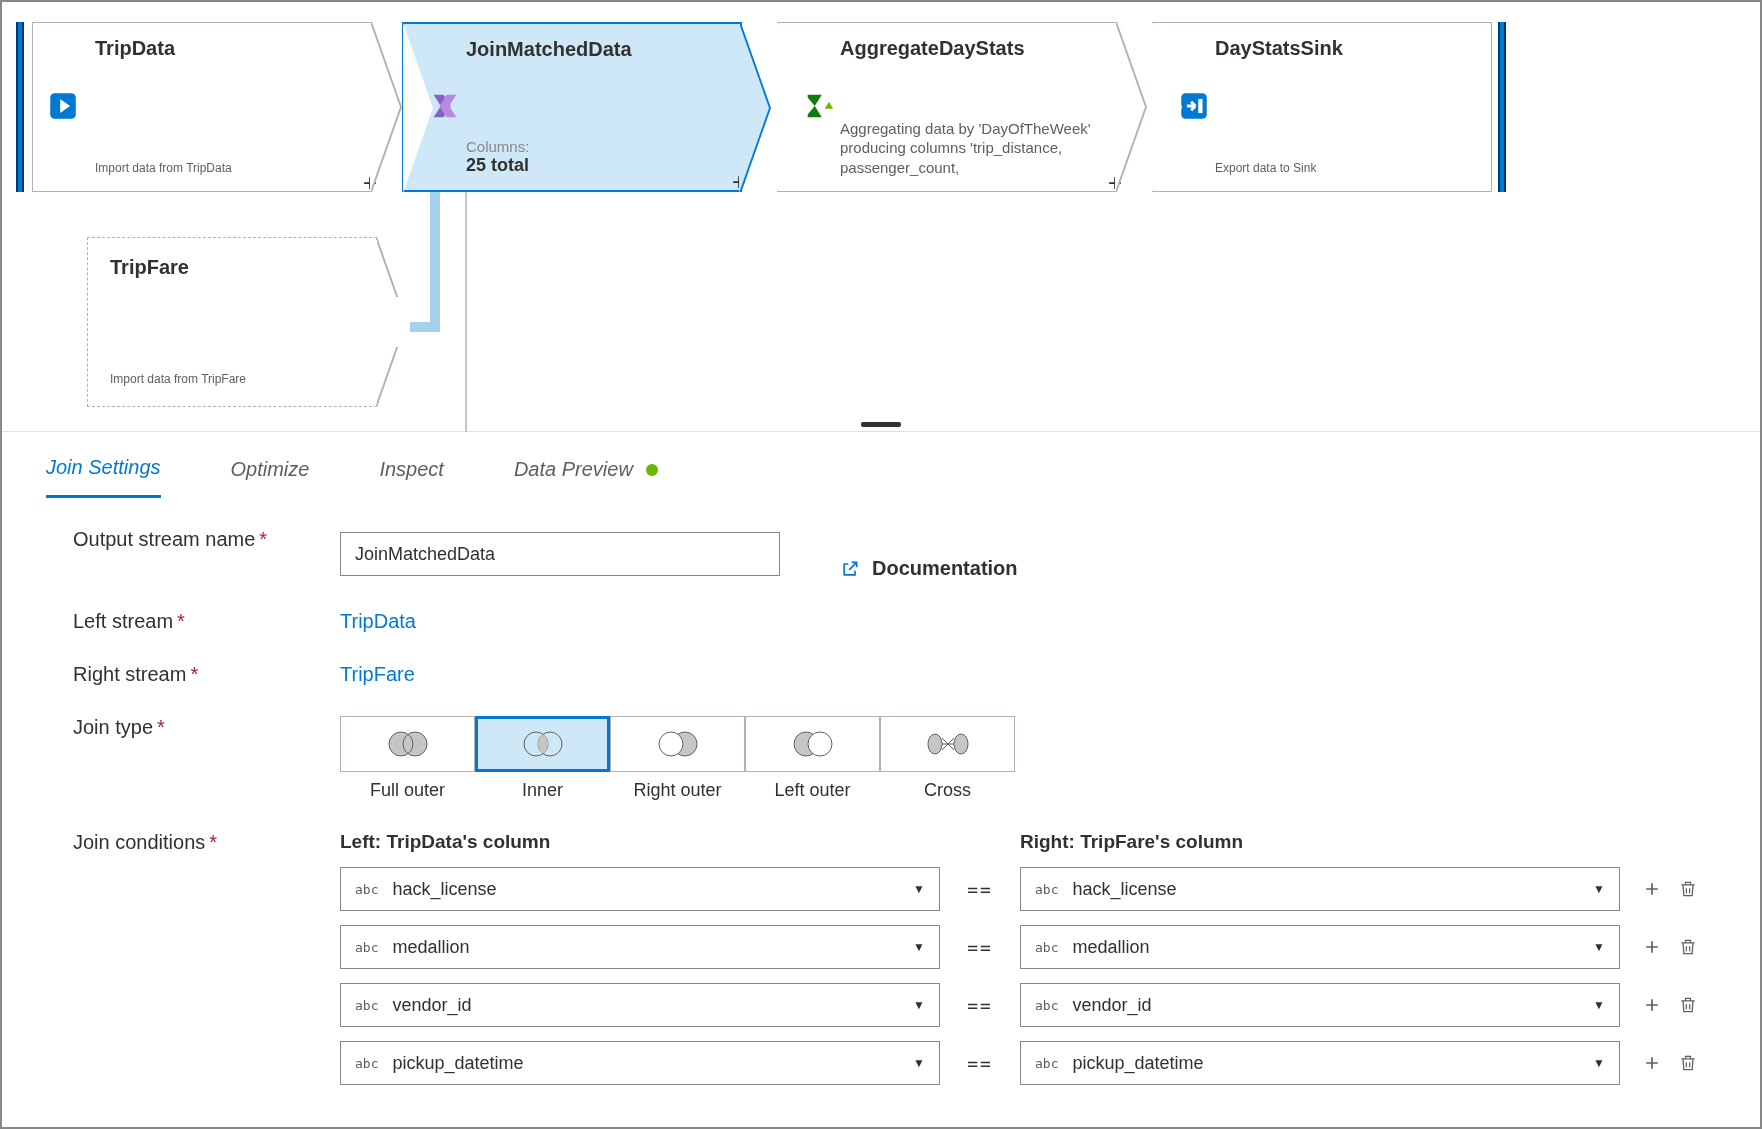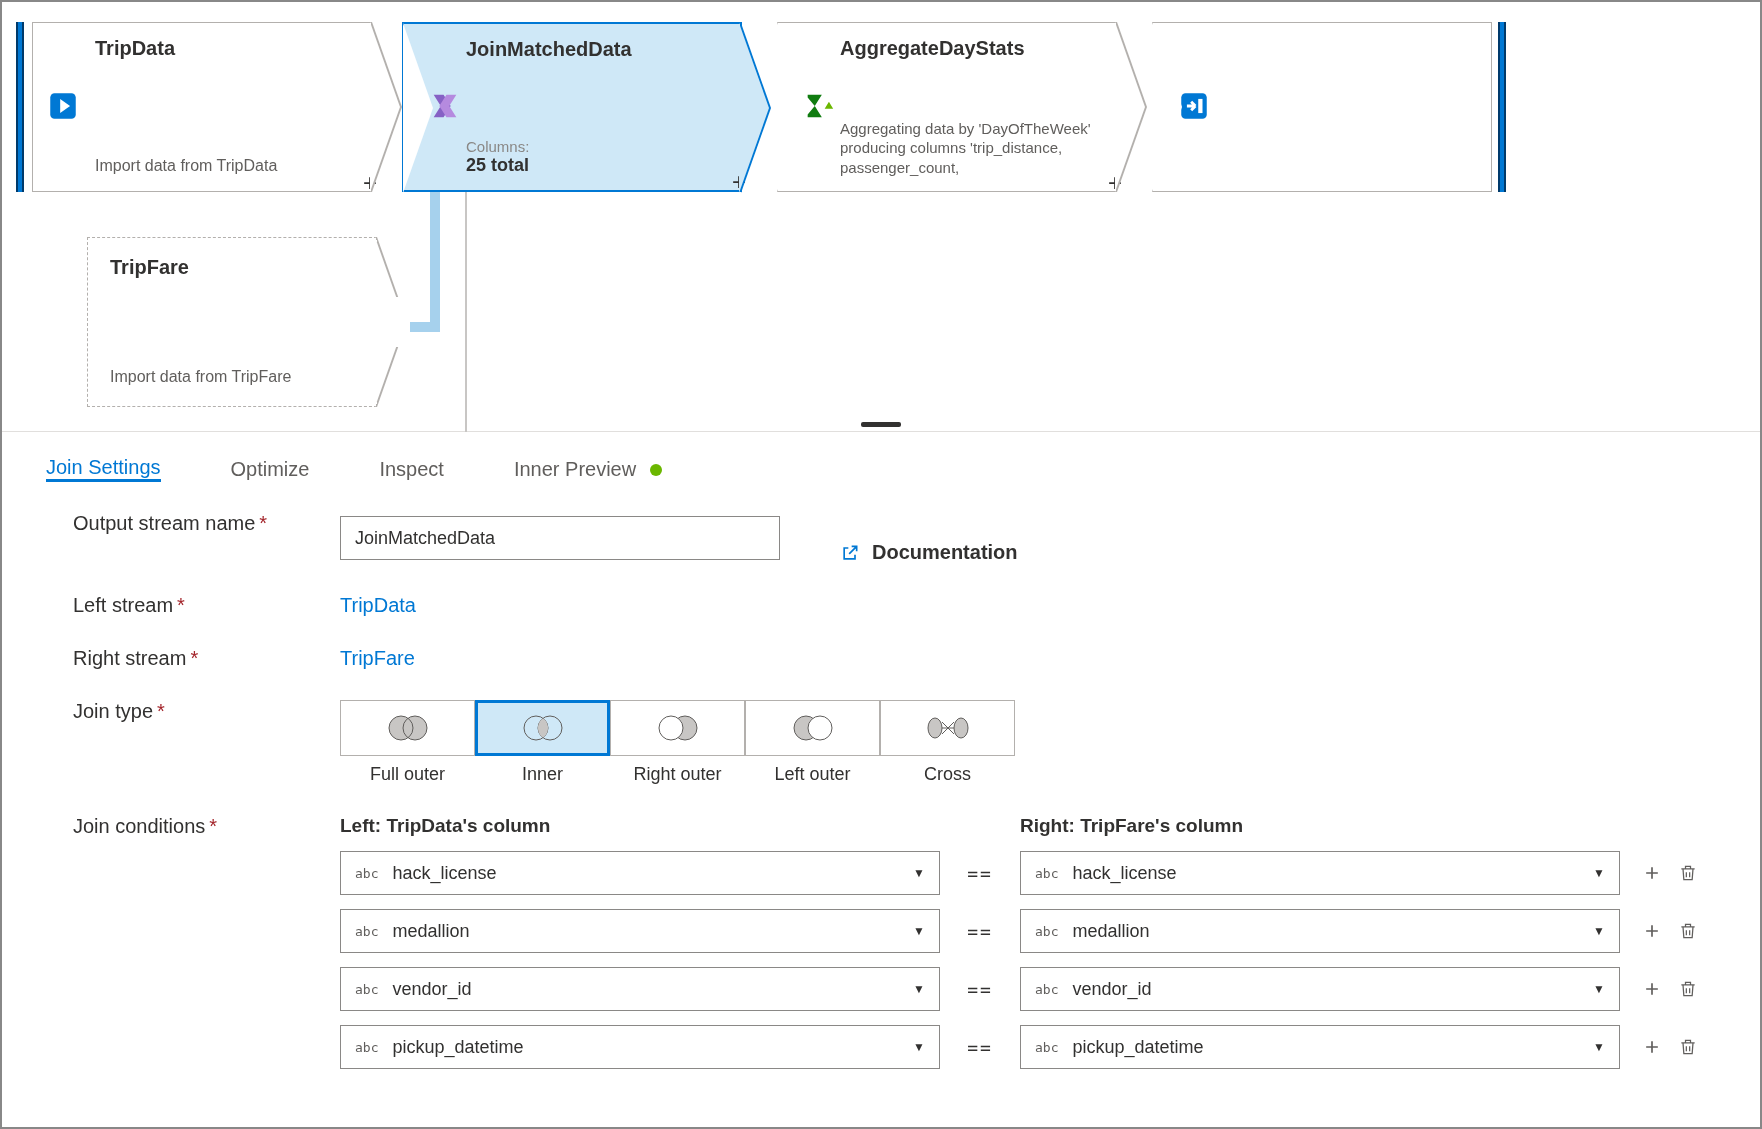--- a/index.html
+++ b/index.html
@@ -29,21 +29,21 @@
   }
   .node-icon-col { width: 60px; display: flex; align-items: center; justify-content: center; }
   .node-body {
     flex: 1;
     padding: 14px 18px 14px 2px;
     display: flex;
     flex-direction: column;
     justify-content: space-between;
   }
   .node-title { font-size: 20px; font-weight: 600; }
-  .node-desc { font-size: 16px; color: #605e5c; line-height: 1.3; }
+  .node-desc { font-size: 12px; color: #605e5c; line-height: 1.3; }
   .node .plus {
     position: absolute;
     right: -6px;
     bottom: -6px;
     font-size: 24px;
     font-weight: 400;
     color: #323130;
   }
   .chevron {
     position: absolute;
@@ -75,21 +75,21 @@
   .connector-line {
     position: absolute;
     background: #a6d1ed;
   }
   
   .ico-source svg, .ico-join svg, .ico-agg svg, .ico-sink svg { width: 34px; height: 34px; }
 
   
   .panel { padding: 0 20px; }
   .tabs { display: flex; gap: 70px; padding: 24px 24px 0; align-items: center; }
-  .tab { font-size: 20px; color: #605e5c; padding-bottom: 0; cursor: pointer; }
+  .tab { font-size: 20px; color: #605e5c; padding-bottom: 16px; cursor: pointer; font-style: italic; }
   .tab.active { color: #0078d4; border-bottom: 3px solid #0078d4; font-weight: 400; }
   .dot { width: 12px; height: 12px; border-radius: 50%; background: #6bb700; display: inline-block; margin-left: 8px; }
   .form { padding: 30px 18px 0; }
   .form-row { display: grid; grid-template-columns: 300px 1fr; align-items: flex-start; margin-bottom: 30px; }
   .form-label { font-size: 20px; color: #323130; margin-left: 33px; }
   .req { color: #a4262c; margin-left: 4px; }
   .text-input {
     width: 440px; height: 44px;
     border: 1px solid #8a8886;
     font-size: 18px; padding: 0 14px;
@@ -198,20 +198,24 @@
     <div class="notch-in" style="left:-1px; top:-1px;"></div>
     <div class="node-icon-col" style="padding-left:22px;">
       <span class="ico-sink">
         <svg viewBox="0 0 24 24">
             <rect x="3" y="3" width="18" height="18" rx="3" fill="#0078d4"></rect>
             <path d="M7 12h6m0 0l-3-3m3 3l-3 3" stroke="#fff" stroke-width="2" fill="none"></path>
             <rect x="15" y="7" width="3" height="10" fill="#fff"></rect>
           </svg>
       </span>
     </div>
+    <div class="node-body">
+      <div class="node-title">DayStatsSink</div>
+      <div class="node-desc">Export data to Sink</div>
+    </div>
   </div>
   <div class="start-bar" style="left:1496px; top:20px;"></div>
 
   <div class="node node-dashed" style="left:85px; top:235px; width:290px;">
     <div class="node-body" style="padding:18px 22px;">
       <div class="node-title">TripFare</div>
       <div class="node-desc">Import data from TripFare</div>
     </div>
     <div class="chevron out-border" style="right:-31px; top:-1px; border-left-style:dashed;"></div>
     <div class="chevron out" style="right:-29px; top:-1px;"></div>
@@ -223,21 +227,21 @@
 </div>
 
 <div class="panel panel-rel">
   <div class="drag-handle"></div>
 
   <div class="tabs">
     <div class="tab active">Join Settings</div>
     <div class="tab">Optimize</div>
     <div class="tab">Inspect</div>
     <div class="tab">
-      <span>Inner Preview</span>
+      <span>Data Preview</span>
       <span class="dot"></span>
     </div>
   </div>
 
   <div class="form">
 
     <div class="form-row">
       <div class="form-label">
         <span>Output stream name</span><span class="req">*</span>
       </div>

